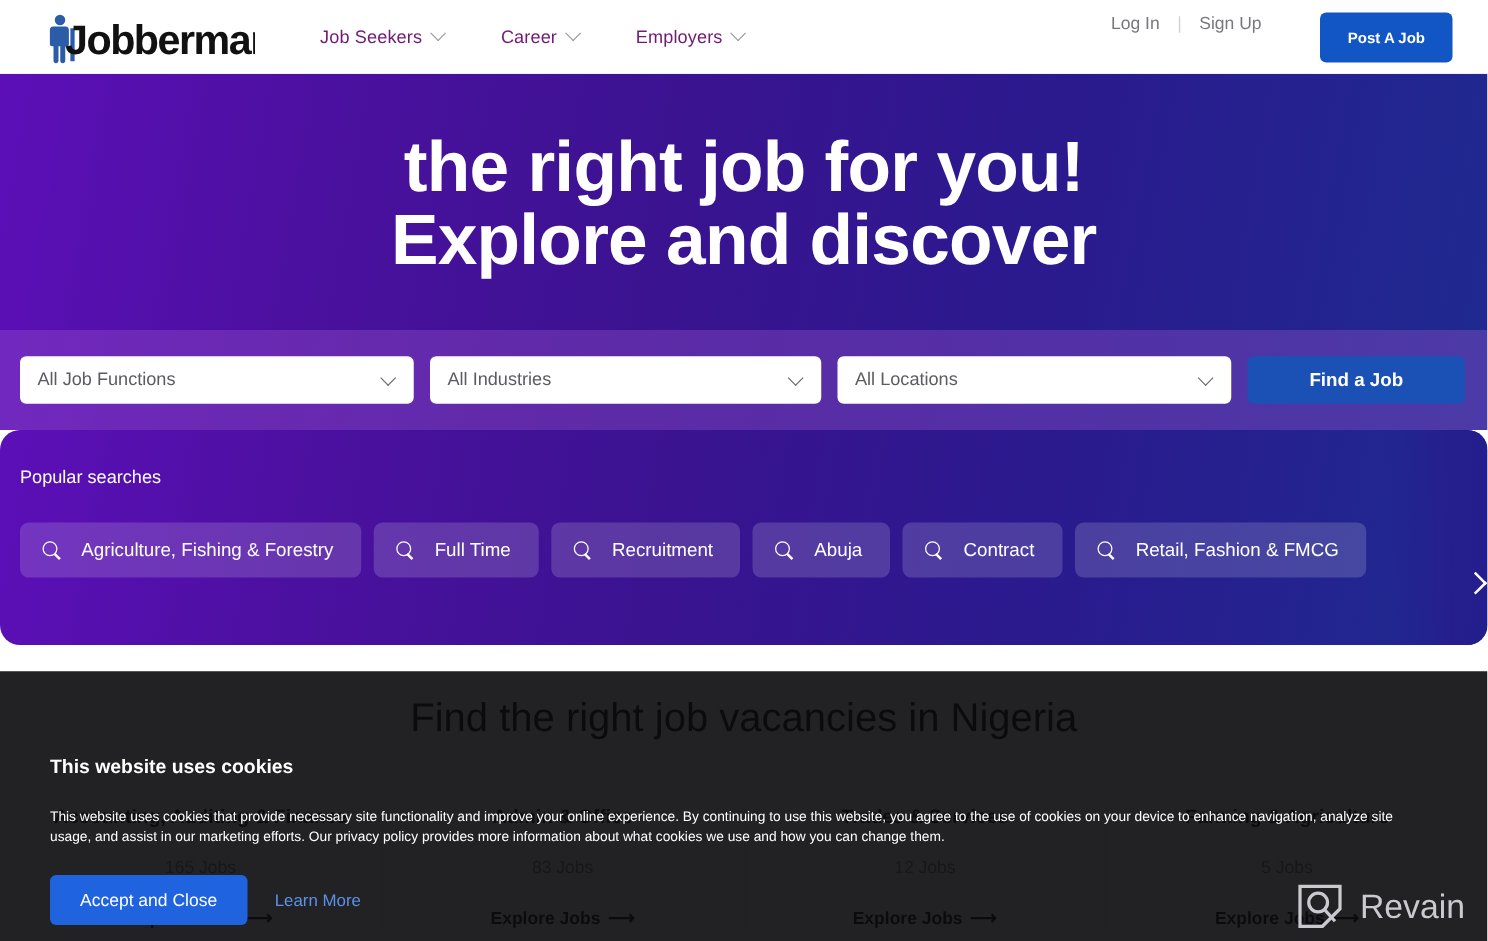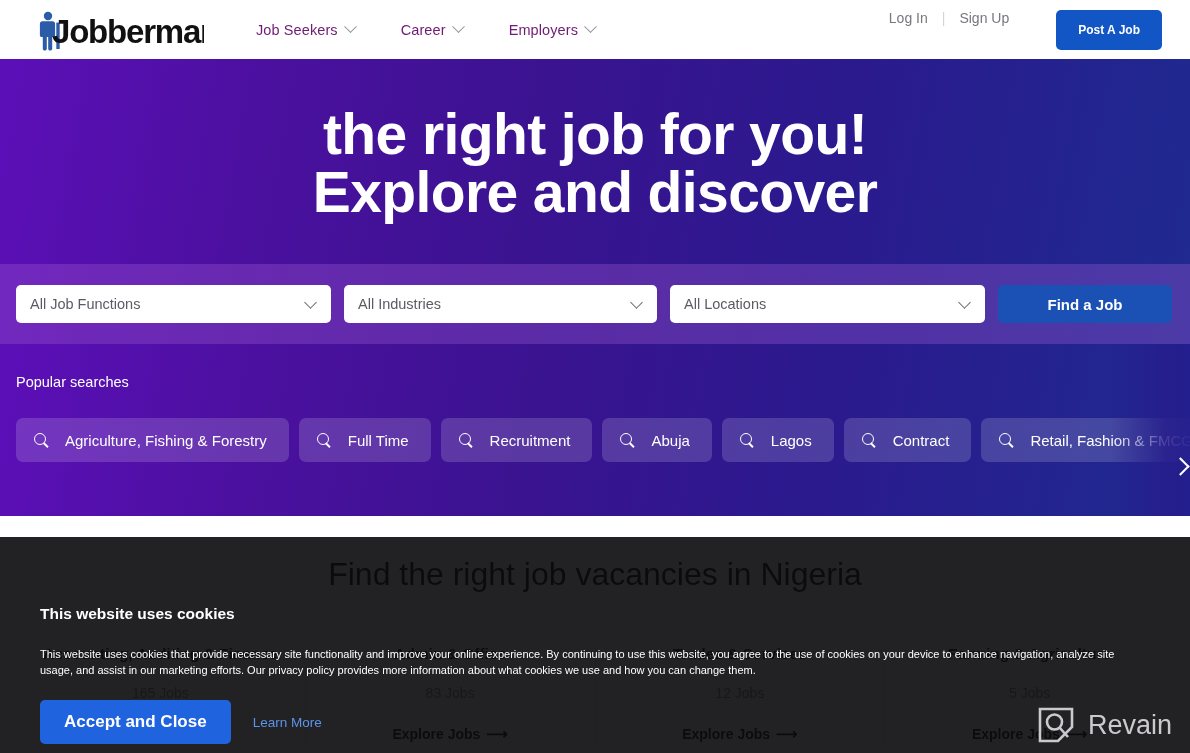--- a/index.html
+++ b/index.html
@@ -122,20 +122,21 @@
     cursor:pointer;
   }
 
   
   .popular {
     position:relative;
     height:172px;
     background:linear-gradient(100deg,#5c0fb8 0%,#4b109f 22%,#3a1390 45%,#2a1a8e 70%,#1f2a90 100%);
     padding:30px 0 0 16px;
     overflow:hidden;
+    border-radius:16px;
   }
   .popular-label {
     color:#ffffff;
     font-size:14.5px;
     margin-bottom:28px;
   }
   .chips {
     display:flex;
     gap:10px;
     align-items:center;
@@ -256,21 +257,21 @@
     line-height:1.47;
     max-width:1110px;
     margin-bottom:22px;
   }
   .cookie-actions {
     display:flex; align-items:center; gap:22px;
   }
   .accept-btn {
     background:#1f63de;
     color:#ffffff;
-    font-size:17px; font-weight:bold;
+    font-size:14px; font-weight:normal;
     border:none; border-radius:5px;
     padding:12px 24px;
     cursor:pointer;
   }
   .learn-more {
     font-size:13.5px;
     color:#5c92e8;
     cursor:pointer;
   }
 
@@ -361,24 +362,20 @@
         <span class="chip-search"></span>
         <span>Full Time</span>
       </div>
       <div class="chip">
         <span class="chip-search"></span>
         <span>Recruitment</span>
       </div>
       <div class="chip">
         <span class="chip-search"></span>
         <span>Abuja</span>
-      </div>
-      <div class="chip">
-        <span class="chip-search"></span>
-        <span>Lagos</span>
       </div>
       <div class="chip">
         <span class="chip-search"></span>
         <span>Contract</span>
       </div>
       <div class="chip">
         <span class="chip-search"></span>
         <span>Retail, Fashion &amp; FMCG</span>
       </div>
     </div>

